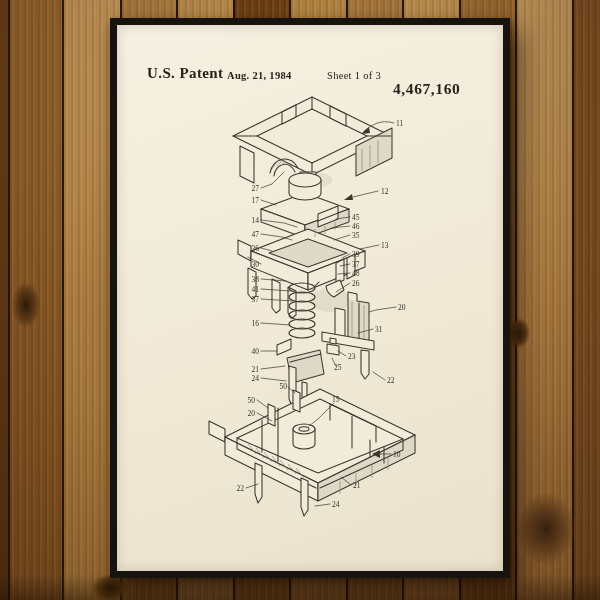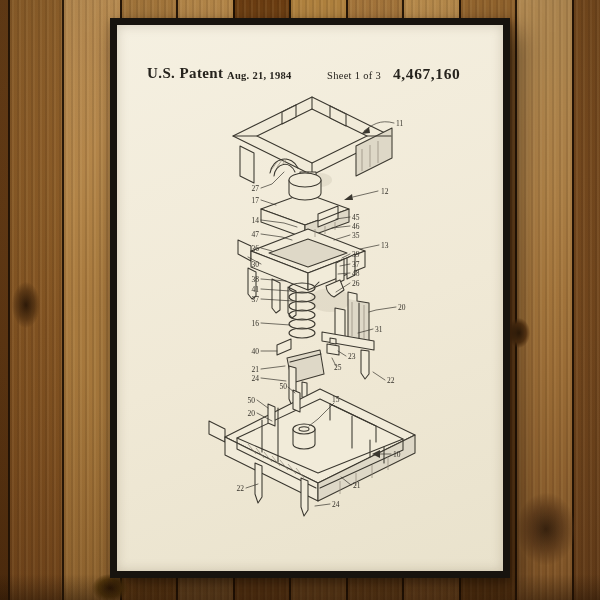--- a/index.html
+++ b/index.html
@@ -19,21 +19,21 @@
          background:#17130e;padding:7px;box-sizing:border-box;
          box-shadow:10px 14px 24px rgba(20,10,2,.55),2px 4px 8px rgba(20,10,2,.4);}
   .paper{position:relative;width:100%;height:100%;
          background:linear-gradient(160deg,#f5f0e1 0%,#f0e9d6 55%,#e9e2cc 100%);
          box-shadow:inset 0 0 12px rgba(90,70,40,.22);overflow:hidden;}
   
   .hdr span{position:absolute;color:#26231d;white-space:nowrap;}
   .hdr-title {left:30px; top:40px;font-size:15px;  font-weight:bold;letter-spacing:.4px;}
   .hdr-date  {left:110px;top:45px;font-size:10.5px;letter-spacing:.3px;font-weight:bold;}
   .hdr-sheet {left:198px;top:45px;font-size:10.5px;letter-spacing:.3px;margin-left:12px;}
-  .hdr-num   {left:276px;top:40px;font-size:15.5px;font-weight:bold;letter-spacing:.6px;}
+  .hdr-num   {left:276px;top:55px;font-size:15.5px;font-weight:bold;letter-spacing:.6px;}
   
   svg.drawing{position:absolute;inset:0;width:100%;height:100%;}
   .ln {fill:none;   stroke:#3a372f;stroke-width:1.05;stroke-linejoin:round;stroke-linecap:round;}
   .lnf{fill:#f1ebd9;stroke:#3a372f;stroke-width:1.05;stroke-linejoin:round;stroke-linecap:round;}
   .leader{fill:none;stroke:#3a372f;stroke-width:.7;stroke-linecap:round;}
   .hatch{fill:none;stroke:#8f8878;stroke-width:.7;}
   .shade{fill:rgba(104,95,75,.13);stroke:none;}
   .smudge{fill:rgba(110,100,80,.10);stroke:none;}
   .arrow{fill:#3a372f;stroke:none;}
   .lbl{font-family:"Liberation Serif",serif;font-size:7.5px;fill:#34312a;}

